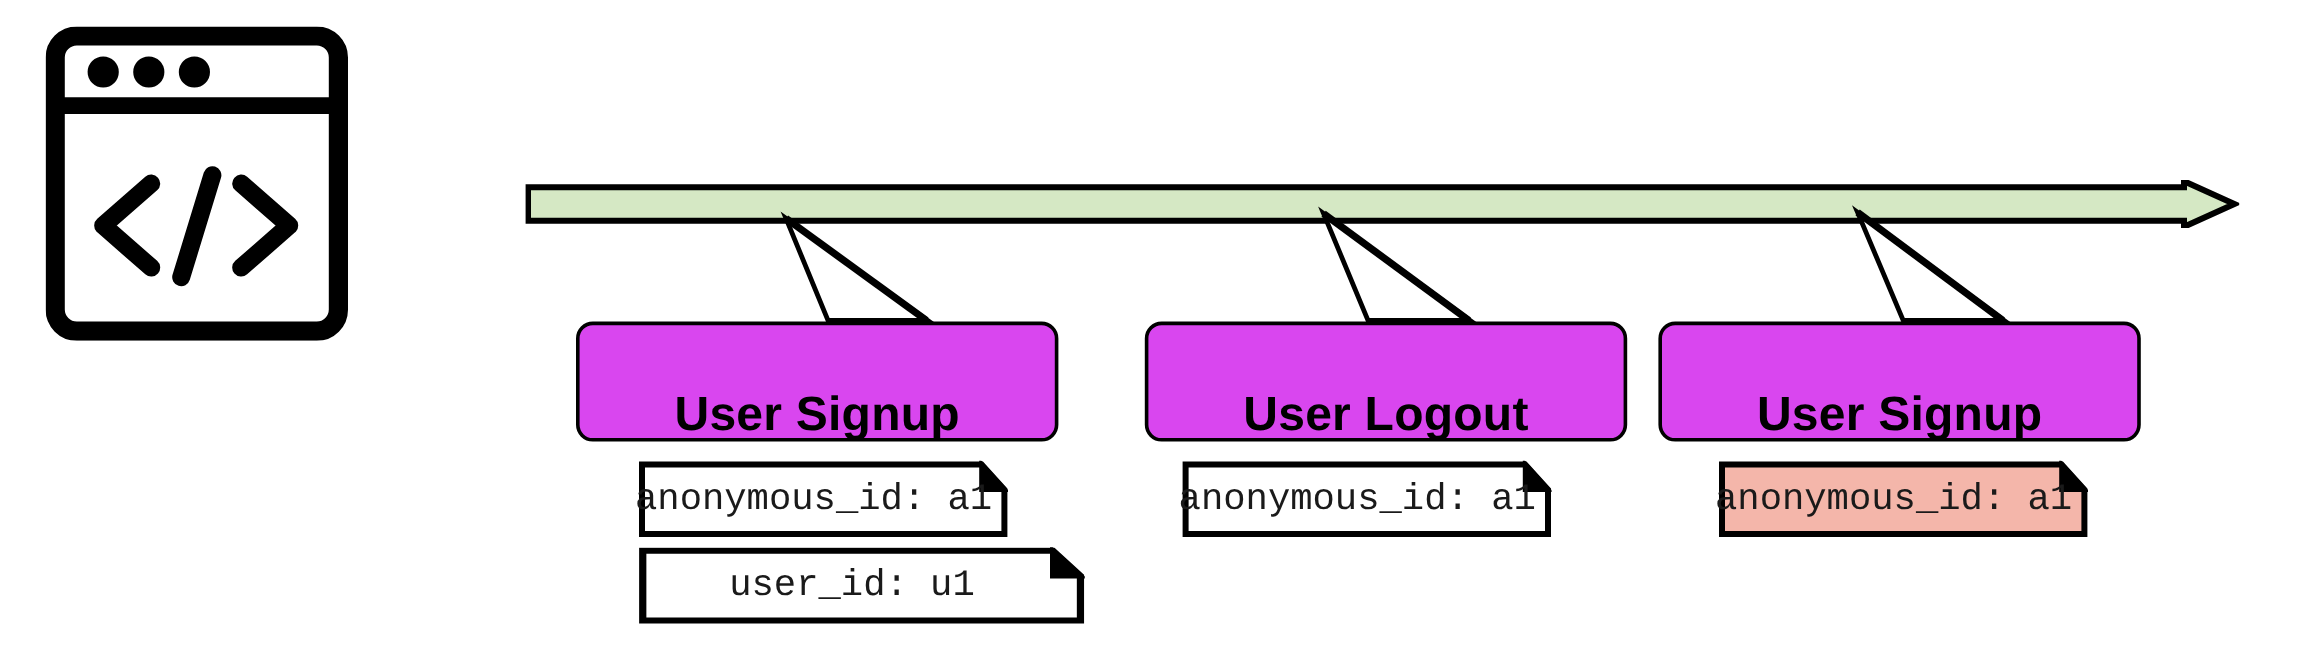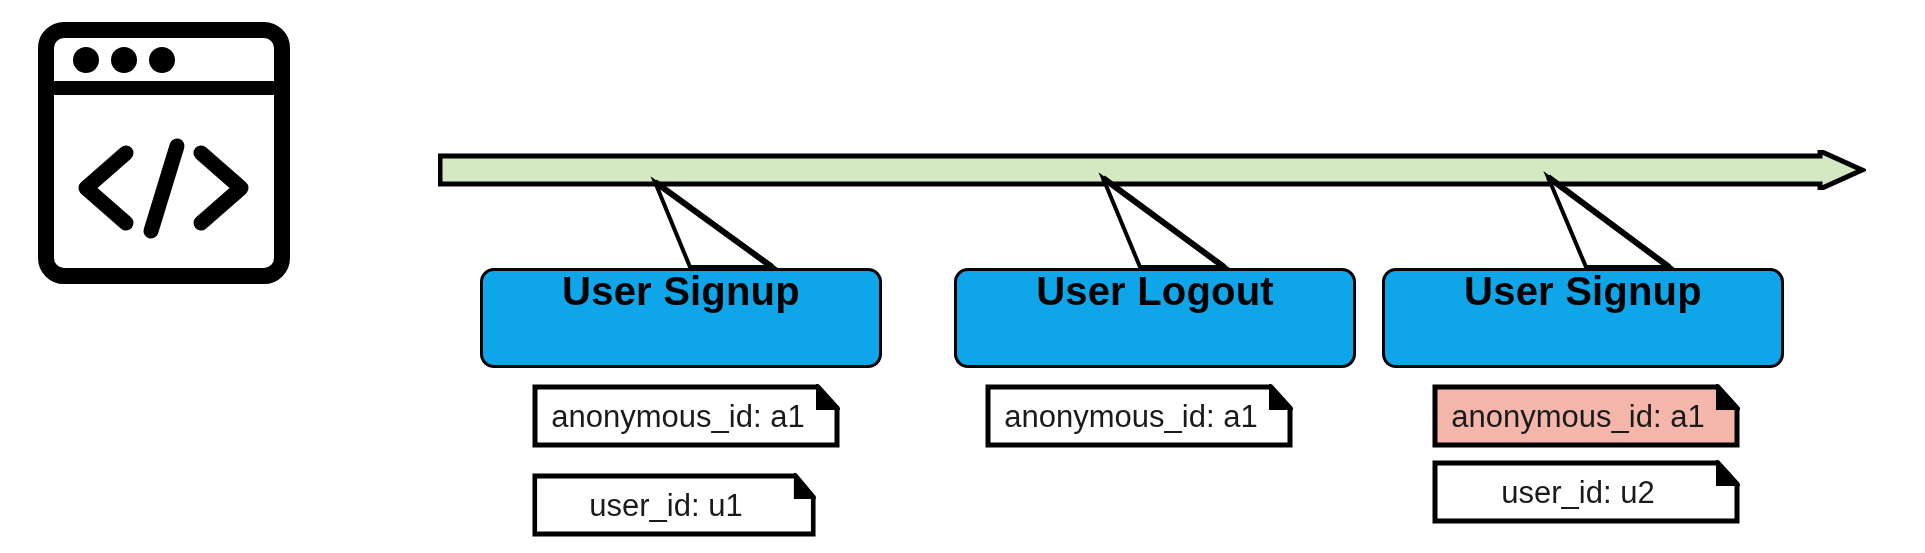--- a/index.html
+++ b/index.html
@@ -51,23 +51,23 @@
   }
   .connectors svg { display: block; width: 1925px; height: 553px; }
 
   
   .event-box {
     position: absolute;
     box-sizing: border-box;
     height: 100px;
     border: 3px solid #000000;
     border-radius: 14px;
-    background: #0ea5e9;
+    background: #d946ef;
     display: flex;
-    align-items: flex-start;
+    align-items: flex-end;
     justify-content: center;
     z-index: 4;
   }
   .event-box .event-label {
     font-size: 40px;
     font-weight: bold;
     color: #000000;
     letter-spacing: 0.2px;
     line-height: 1;
     white-space: nowrap;
@@ -90,20 +90,21 @@
     position: absolute;
     inset: 0;
     display: flex;
     align-items: center;
     justify-content: center;
     padding-right: 16px;
     font-size: 31px;
     color: #1a1a1a;
     line-height: 1;
     white-space: nowrap;
+    font-family: Liberation Mono, monospace;
   }
 </style>
 </head>
 <body>
 
 <div id="canvas">
 
   <div class="code-icon">
     <svg viewBox="0 0 252 262" xmlns="http://www.w3.org/2000/svg">
       <rect x="8" y="8" width="236" height="246" rx="18" ry="18" fill="none" stroke="#000000" stroke-width="16"></rect>
@@ -144,21 +145,21 @@
   <div class="note" style="left:532px; top:384px; width:308px;">
     <span class="note-shape">
       <svg viewBox="0 0 308 64" xmlns="http://www.w3.org/2000/svg" preserveAspectRatio="none">
         <path d="M 3,3 L 286,3 L 305,24 L 305,61 L 3,61 Z" fill="#FFFFFF" stroke="#000000" stroke-width="5" stroke-linejoin="miter"></path>
         <path d="M 286,3 L 286,24 L 305,24 Z" fill="#000000" stroke="#000000" stroke-width="4"></path>
       </svg>
     </span>
     <span class="note-label">anonymous_id: a1</span>
   </div>
 
-  <div class="note" style="left:532px; top:473px; width:284px;">
+  <div class="note" style="left:532px; top:456px; width:372px;">
     <span class="note-shape">
       <svg viewBox="0 0 308 64" xmlns="http://www.w3.org/2000/svg" preserveAspectRatio="none">
         <path d="M 3,3 L 286,3 L 305,24 L 305,61 L 3,61 Z" fill="#FFFFFF" stroke="#000000" stroke-width="5" stroke-linejoin="miter"></path>
         <path d="M 286,3 L 286,24 L 305,24 Z" fill="#000000" stroke="#000000" stroke-width="4"></path>
       </svg>
     </span>
     <span class="note-label">user_id: u1</span>
   </div>
 
   <div class="event-box" style="left:934px; top:268px; width:402px;margin-left:20px;">
@@ -182,23 +183,14 @@
   <div class="note" style="left:1432px; top:384px; width:308px;">
     <span class="note-shape">
       <svg viewBox="0 0 308 64" xmlns="http://www.w3.org/2000/svg" preserveAspectRatio="none">
         <path d="M 3,3 L 286,3 L 305,24 L 305,61 L 3,61 Z" fill="#F4B6AA" stroke="#000000" stroke-width="5" stroke-linejoin="miter"></path>
         <path d="M 286,3 L 286,24 L 305,24 Z" fill="#000000" stroke="#000000" stroke-width="4"></path>
       </svg>
     </span>
     <span class="note-label">anonymous_id: a1</span>
   </div>
 
-  <div class="note" style="left:1432px; top:460px; width:308px;">
-    <span class="note-shape">
-      <svg viewBox="0 0 308 64" xmlns="http://www.w3.org/2000/svg" preserveAspectRatio="none">
-        <path d="M 3,3 L 286,3 L 305,24 L 305,61 L 3,61 Z" fill="#FFFFFF" stroke="#000000" stroke-width="5" stroke-linejoin="miter"></path>
-        <path d="M 286,3 L 286,24 L 305,24 Z" fill="#000000" stroke="#000000" stroke-width="4"></path>
-      </svg>
-    </span>
-    <span class="note-label">user_id: u2</span>
-  </div>
 
 </div>
 
 </body></html>

